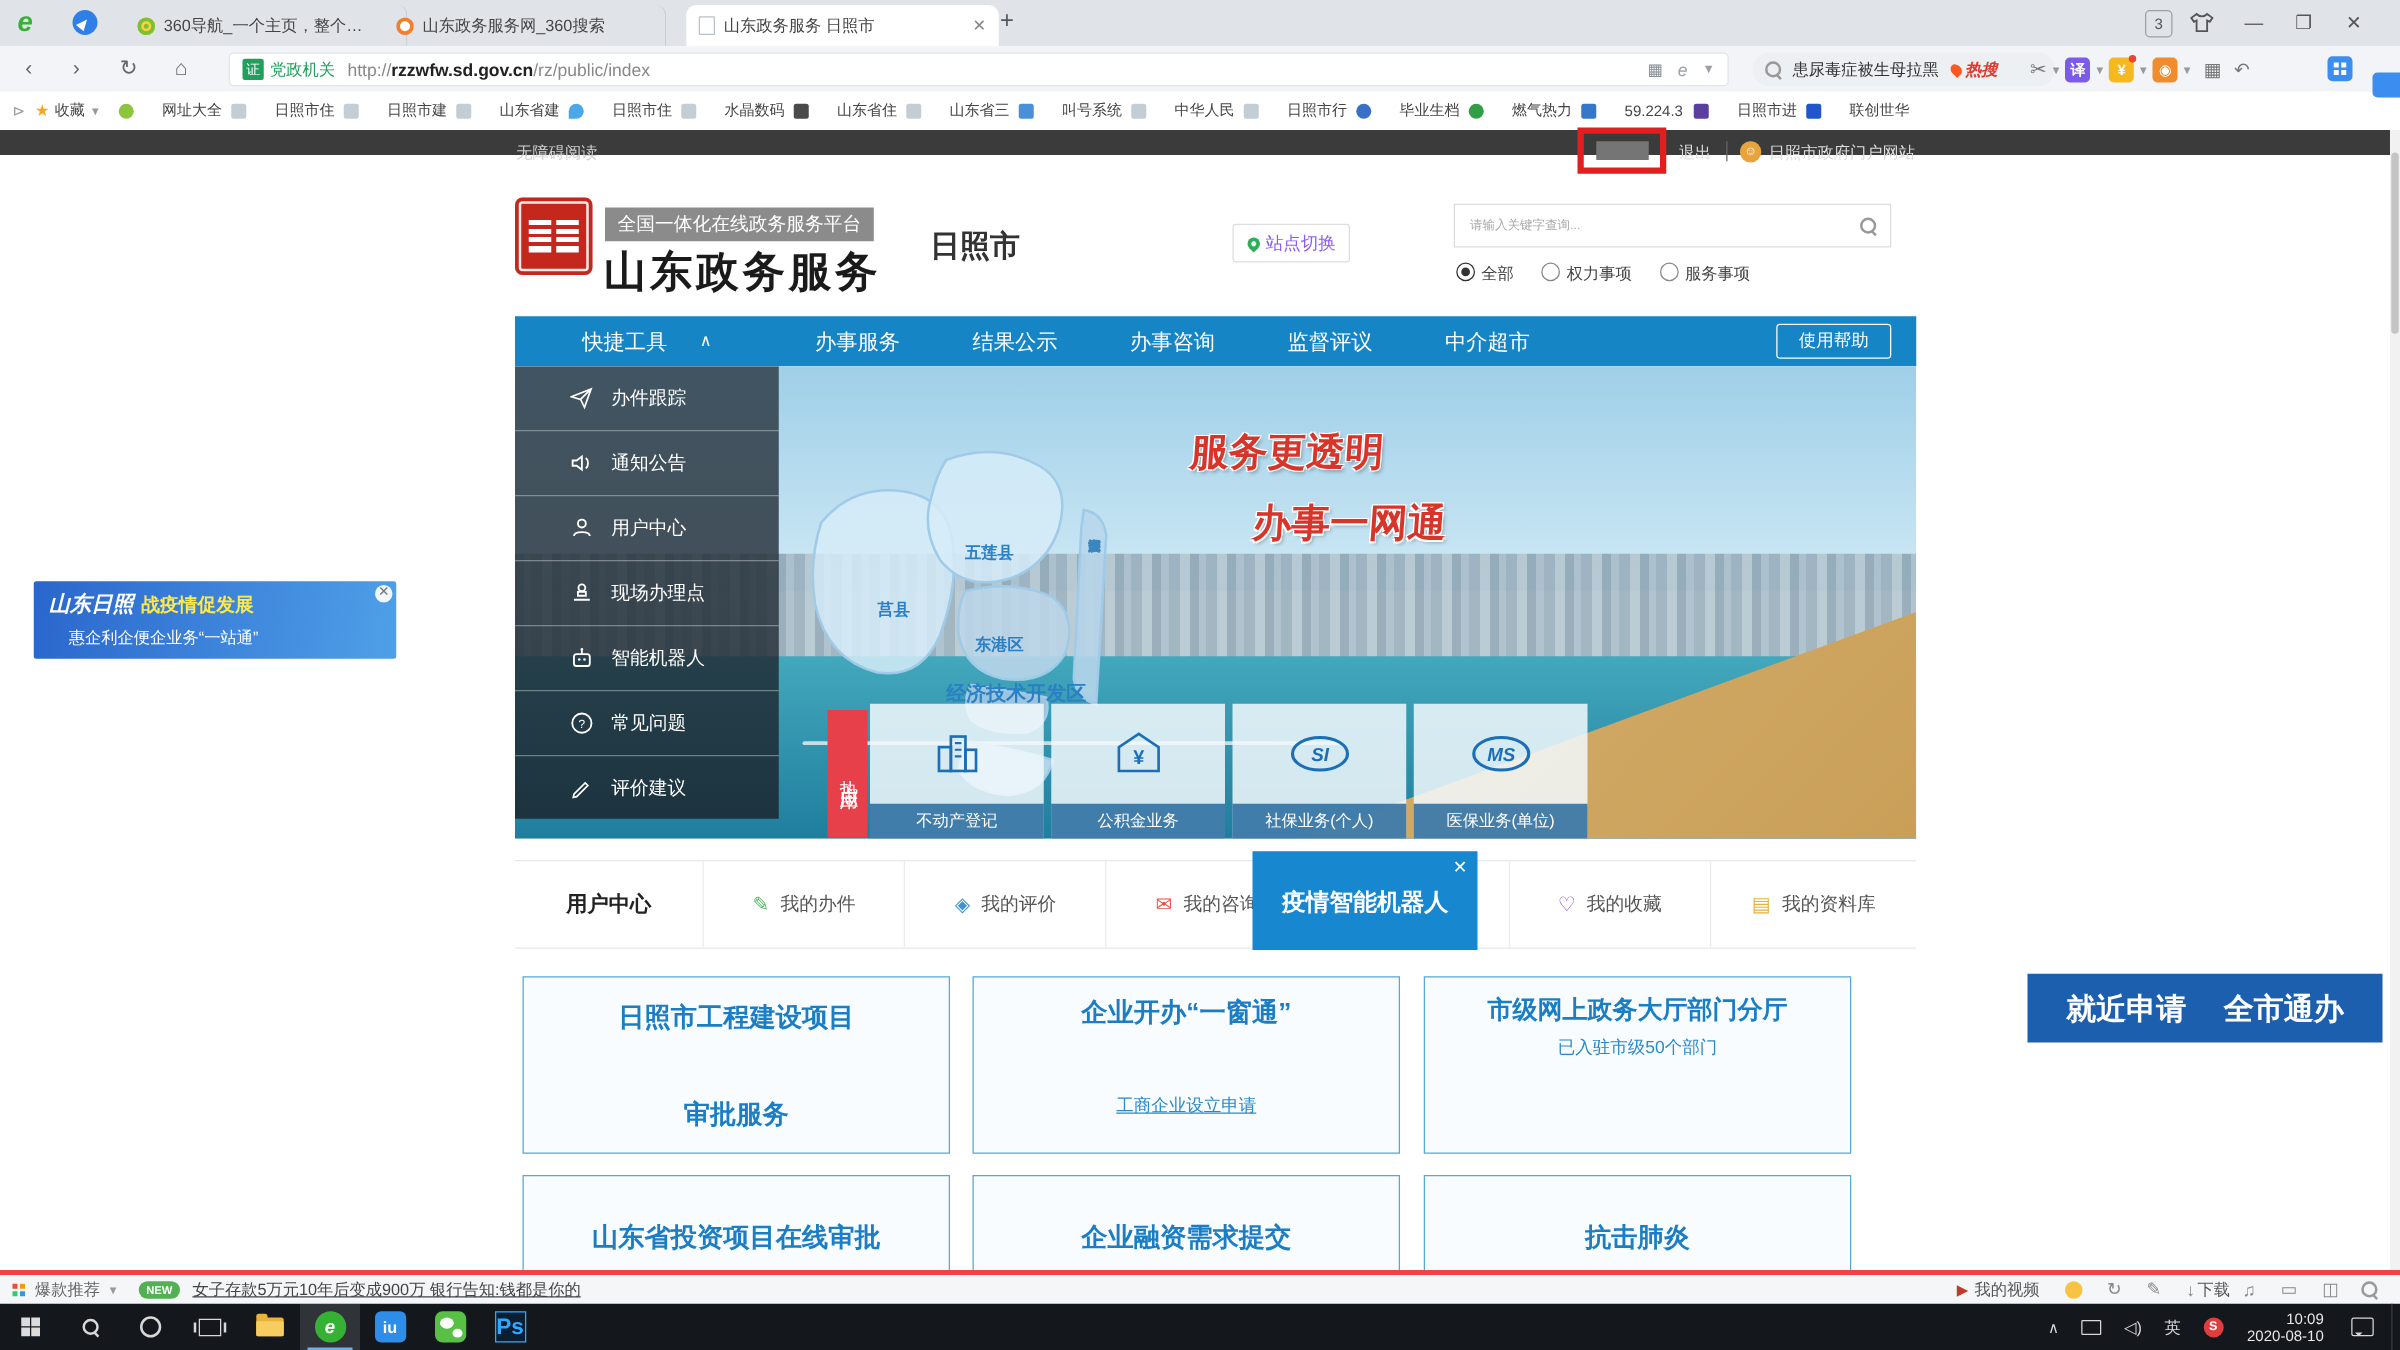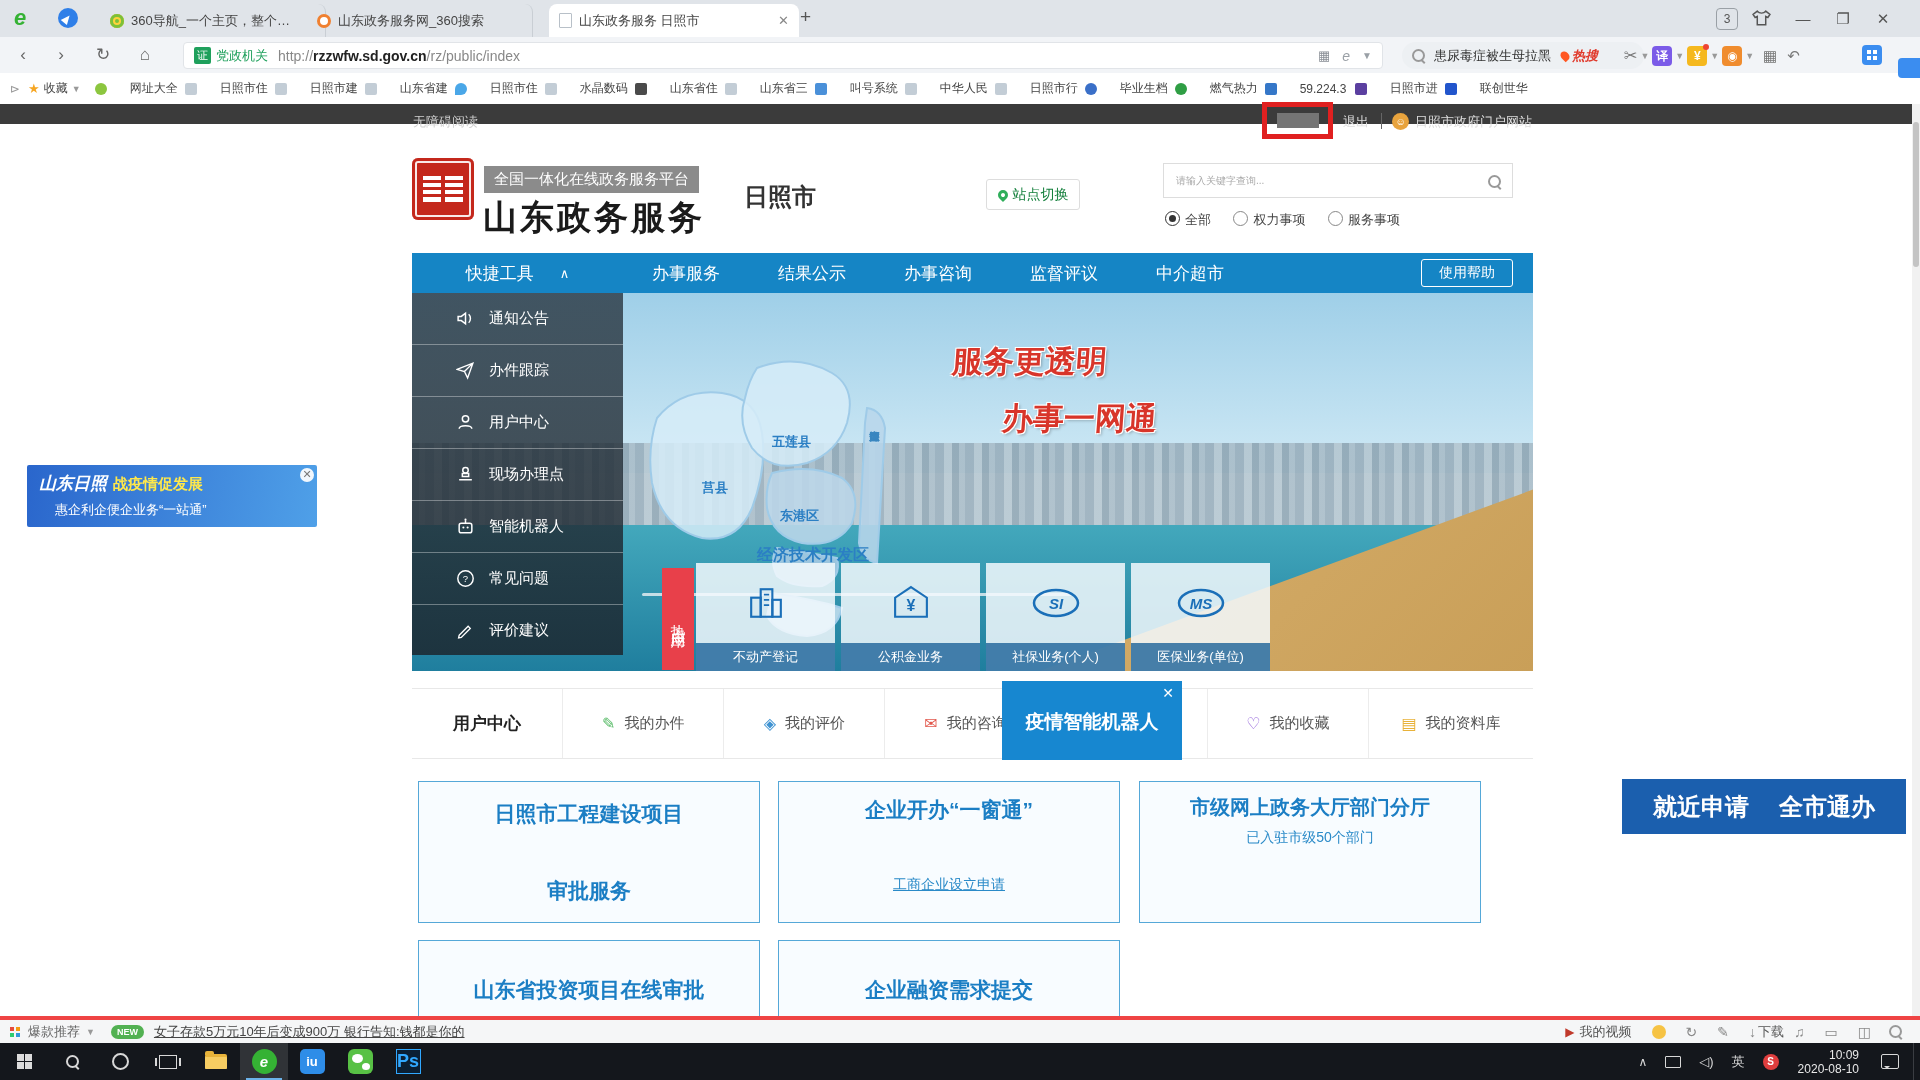--- a/index.html
+++ b/index.html
@@ -52,21 +52,21 @@
   
   .seal{left:412px;top:158px;width:62px;height:62px;background:#c4281c;border-radius:6px;
         box-shadow:inset 0 0 0 3px #c4281c, inset 0 0 0 5px rgba(255,255,255,.9);
         display:flex;align-items:center;justify-content:center;gap:4px;}
   .seal i{display:block;width:18px;height:26px;
         background:linear-gradient(#fff 0 4px,#c4281c 4px 7px,#fff 7px 11px,#c4281c 11px 14px,#fff 14px 18px,#c4281c 18px 21px,#fff 21px 26px);}
   .platchip{left:484px;top:166px;background:#8b8b8b;color:#fff;font-size:15px;padding:4px 10px;}
   #brand{left:483px;top:195px;font-size:34px;font-weight:bold;color:#1a1a1a;letter-spacing:3px;}
   #cityname{left:744px;top:181px;font-size:24px;font-weight:bold;color:#333;}
   #sitesw{left:986px;top:179px;width:92px;height:29px;border:1px solid #ddd;border-radius:3px;background:#fff;
-          display:flex;align-items:center;justify-content:center;font-size:14px;color:#15803d;cursor:pointer;}
+          display:flex;align-items:center;justify-content:center;font-size:14px;color:#8b5cf6;cursor:pointer;}
   .pin{width:10px;height:10px;background:#2fae5a;border-radius:50% 50% 50% 0;transform:rotate(-45deg);margin-right:5px;position:relative;}
   .pin::after{content:"";position:absolute;left:3px;top:3px;width:4px;height:4px;background:#fff;border-radius:50%;}
   #hsearch{left:1163px;top:163px;width:350px;height:35px;border:1px solid #ddd;box-sizing:border-box;
            font-size:10px;color:#333;padding:0 34px 0 12px;outline:none;}
   #hsearch::placeholder{color:#aaa;}
   .radio{width:13px;height:13px;border:1px solid #888;border-radius:50%;display:inline-block;position:relative;margin-right:5px;vertical-align:-2px;}
   .radio.sel{border-color:#333;} .radio.sel::after{content:"";position:absolute;left:3px;top:3px;width:7px;height:7px;background:#333;border-radius:50%;}
   .radlbl{font-size:13px;color:#444;margin-right:18px;}
 
   
@@ -384,30 +384,30 @@
     <span class="maplbl" style="left:368px;top:214px;">东港区</span>
     <span class="maplbl" style="left:345px;top:252px;font-size:16px;">经济技术开发区</span>
     <span class="maplbl" style="left:455px;top:130px;font-size:10px;writing-mode:vertical-rl;text-orientation:upright;color:#3a87c0;">山海天旅游度假区</span>
 
     <span class="slogan" style="left:540px;top:48px;">服务更透明</span>
     <span class="slogan" style="left:590px;top:105px;">办事一网通</span>
 
     <div class="panel abs">
       <div class="pitem">
         <svg width="19" height="19" viewBox="0 0 18 18">
+            <path d="M1 8 L16 2 L11 16 L8 10 Z M8 10 L16 2" fill="none" stroke="#fff" stroke-width="1.3"></path>
+          </svg>
+        <span>办件跟踪</span>
+      </div>
+      <div class="pitem">
+        <svg width="19" height="19" viewBox="0 0 18 18">
             <path d="M2 7v4h3l4 3V4L5 7H2z" fill="none" stroke="#fff" stroke-width="1.4"></path>
             <path d="M12 5c2.2 2 2.2 6 0 8" fill="none" stroke="#fff" stroke-width="1.4"></path>
           </svg>
         <span>通知公告</span>
-      </div>
-      <div class="pitem">
-        <svg width="19" height="19" viewBox="0 0 18 18">
-            <path d="M1 8 L16 2 L11 16 L8 10 Z M8 10 L16 2" fill="none" stroke="#fff" stroke-width="1.3"></path>
-          </svg>
-        <span>办件跟踪</span>
       </div>
       <div class="pitem">
         <svg width="19" height="19" viewBox="0 0 18 18">
             <circle cx="9" cy="5.5" r="3" fill="none" stroke="#fff" stroke-width="1.4"></circle>
             <path d="M3 15c0-4 12-4 12 0" fill="none" stroke="#fff" stroke-width="1.4"></path>
           </svg>
         <span>用户中心</span>
       </div>
       <div class="pitem">
         <svg width="19" height="19" viewBox="0 0 18 18">
@@ -525,20 +525,23 @@
   </div>
   <div class="abs card" style="left:1139px;top:781px;width:342px;height:142px;">
     <div class="c-big" style="margin-top:12px;font-size:20px;">市级网上政务大厅部门分厅</div>
     <div class="c-sub" style="margin-top:8px;">已入驻市级50个部门</div>
   </div>
   <div class="abs card" style="left:418px;top:940px;width:342px;height:85px;">
     <div class="c-big" style="margin-top:35px;">山东省投资项目在线审批</div>
   </div>
   <div class="abs card" style="left:778px;top:940px;width:342px;height:85px;">
     <div class="c-big" style="margin-top:35px;">企业融资需求提交</div>
+  </div>
+  <div class="abs card" style="left:1139px;top:940px;width:342px;height:85px;">
+    <div class="c-big" style="margin-top:35px;">抗击肺炎</div>
   </div>
   <div id="floatbar" class="abs">
     <span>就近申请</span>
       <span>全市通办</span>
   </div>
 
   
   <div id="ad" class="abs">
     <div class="l1"><span class="a">山东日照</span><span class="b">战疫情促发展</span></div>
     <div class="l2">惠企利企便企业务“一站通”</div>

